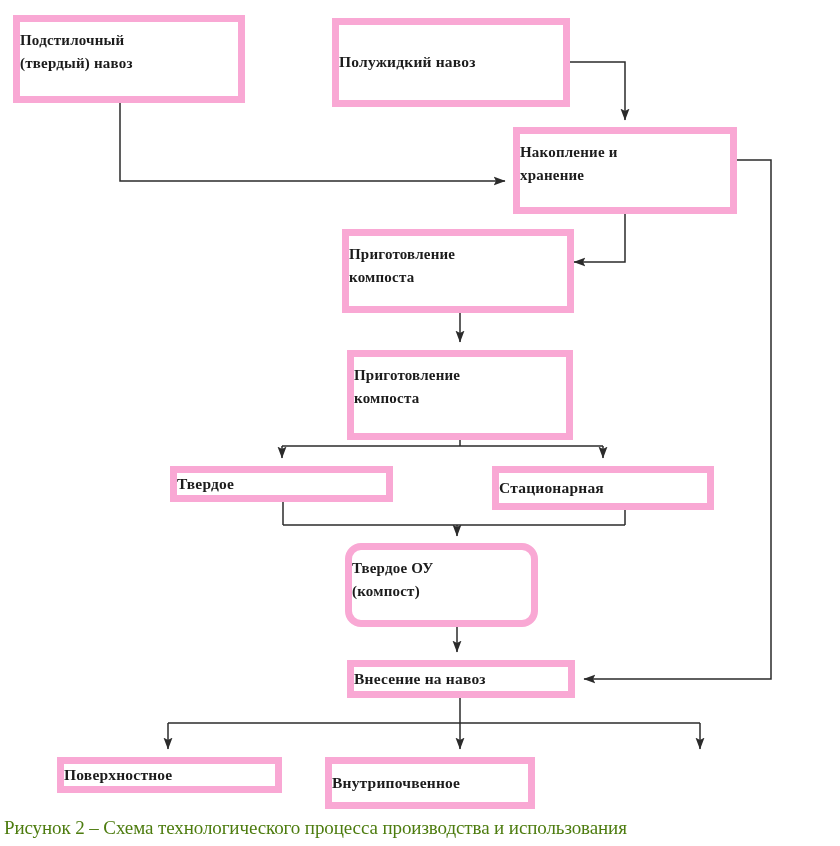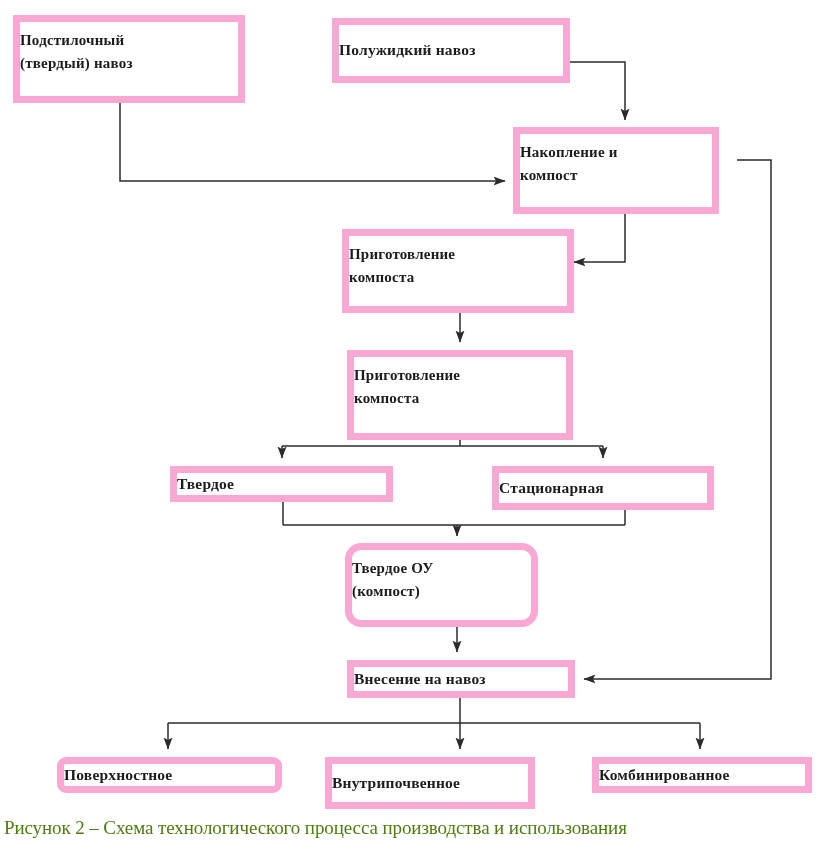--- a/index.html
+++ b/index.html
@@ -111,27 +111,27 @@
       <path d="M700,723 L700,749" marker-end="url(#arrow)"></path>
 
     </g>
   </svg>
 
   <div class="node" style="left:13px; top:15px; width:232px; height:88px;">
     <span class="line">Подстилочный</span>
     <span class="line">(твердый) навоз</span>
   </div>
 
-  <div class="node single" style="left:332px; top:18px; width:238px; height:65px;">
+  <div class="node single" style="left:332px; top:18px; width:238px; height:89px;">
     <span class="line">Полужидкий навоз</span>
   </div>
 
-  <div class="node" style="left:513px; top:127px; width:206px; height:87px;">
+  <div class="node" style="left:513px; top:127px; width:224px; height:87px;">
     <span class="line">Накопление и</span>
-    <span class="line">компост</span>
+    <span class="line">хранение</span>
   </div>
 
   <div class="node" style="left:342px; top:229px; width:232px; height:84px;">
     <span class="line">Приготовление</span>
     <span class="line">компоста</span>
   </div>
 
   <div class="node" style="left:347px; top:350px; width:226px; height:90px;">
     <span class="line">Приготовление</span>
     <span class="line">компоста</span>
@@ -147,27 +147,24 @@
 
   <div class="node" style="left:345px; top:543px; width:193px; height:84px;border-radius:16px;">
     <span class="line">Твердое ОУ</span>
     <span class="line">(компост)</span>
   </div>
 
   <div class="node single" style="left:347px; top:660px; width:228px; height:38px;">
     <span class="line">Внесение на навоз</span>
   </div>
 
-  <div class="node single" style="left:57px; top:757px; width:225px; height:36px;border-radius:9px;">
+  <div class="node single" style="left:57px; top:757px; width:225px; height:36px;">
     <span class="line">Поверхностное</span>
   </div>
 
   <div class="node single" style="left:325px; top:757px; width:210px; height:52px;">
     <span class="line">Внутрипочвенное</span>
   </div>
 
-  <div class="node single" style="left:592px; top:757px; width:220px; height:36px;">
-    <span class="line">Комбинированное</span>
-  </div>
 
   <div class="caption">Рисунок 2 – Схема технологического процесса производства и использования</div>
 
 </div>
 
 </body></html>

